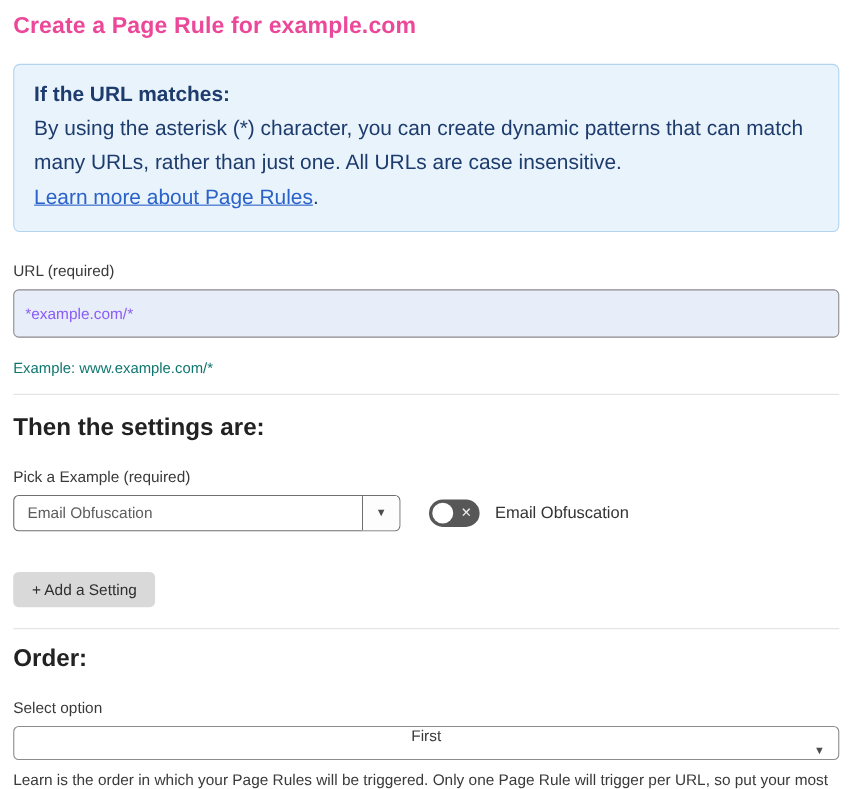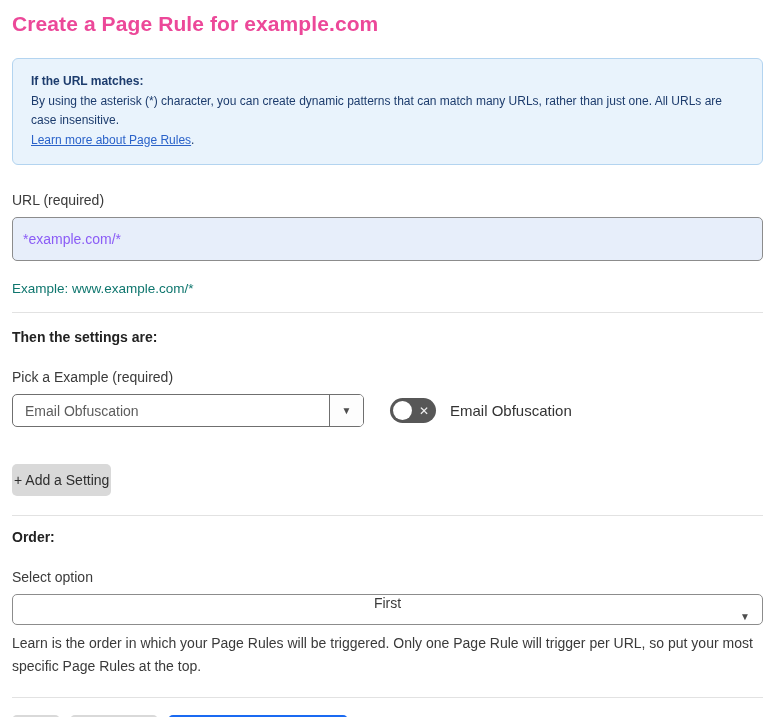--- a/index.html
+++ b/index.html
@@ -20,21 +20,21 @@
     margin: 12px 0 22px 0;
     letter-spacing: 0.1px;
   }
 
   .info-box {
     background: #e9f3fc;
     border: 1px solid #b3d4f0;
     border-radius: 6px;
     padding: 13px 18px 14px 18px;
     color: #1d3c6d;
-    font-size: 12px;
+    font-size: 19px;
     line-height: 1.63;
     margin-bottom: 27px;
   }
   .info-box .info-heading { font-weight: 700; }
   .info-box a {
     color: #2a62c9;
     text-decoration: underline;
     cursor: pointer;
   }
 
@@ -67,21 +67,21 @@
   .divider {
     border: none;
     border-top: 1px solid #e2e2e2;
     margin: 0;
   }
   .divider-1 { margin-top: 16px; margin-bottom: 16px; }
   .divider-2 { margin-top: 19px; margin-bottom: 13px; }
   .divider-3 { margin-top: 19px; margin-bottom: 17px; }
 
   .section-heading {
-    font-size: 14px;
+    font-size: 22px;
     font-weight: 700;
     color: #222;
     margin-bottom: 24px;
   }
 
   .setting-row { display: flex; align-items: center; }
 
   .combo {
     width: 352px;
     height: 33px;
@@ -142,21 +142,21 @@
     font-size: 15px;
     color: #333;
   }
 
   .btn {
     display: inline-block;
     border: none;
     border-radius: 5px;
     font-family: "Liberation Sans", sans-serif;
     font-size: 14px;
-    padding: 8px 2px;
+    padding: 8px 17px;
     cursor: pointer;
     color: #2e2e2e;
     background: #d9d9d9;
   }
   .add-setting-btn { margin-top: 37px; }
 
   .order-select {
     width: 100%;
     height: 31px;
     border: 1px solid #8c8c8c;

